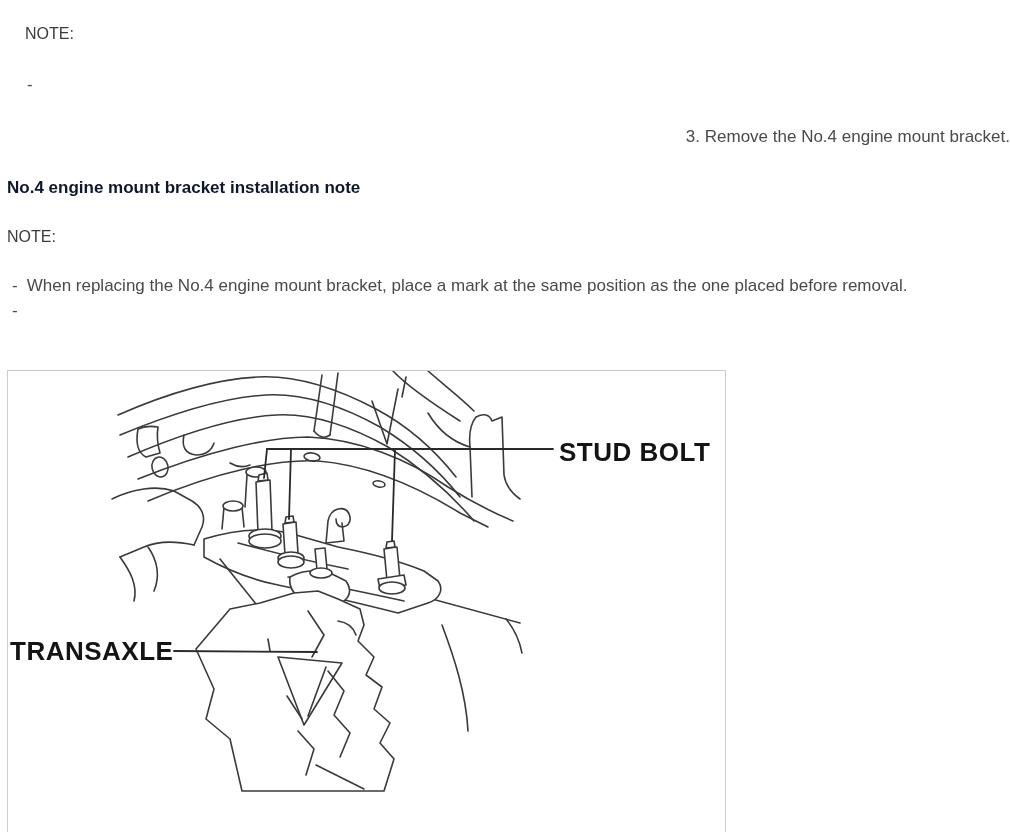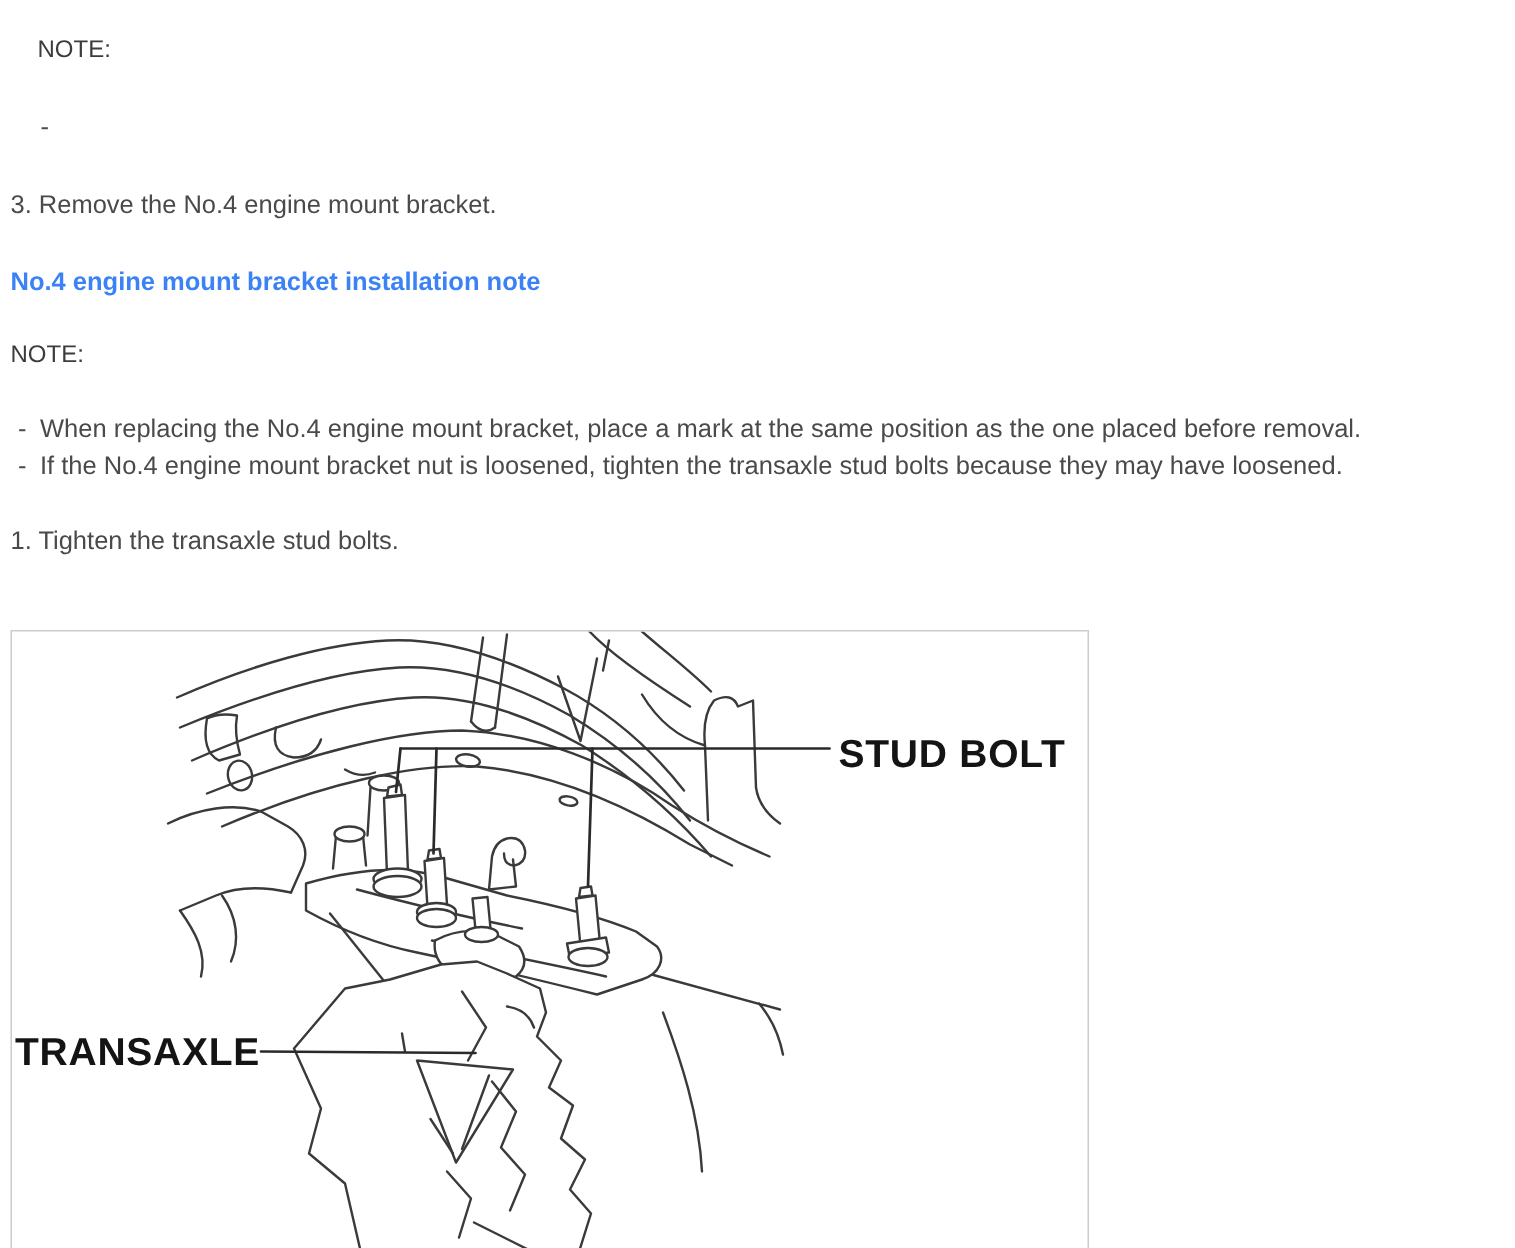--- a/index.html
+++ b/index.html
@@ -29,29 +29,30 @@
     line-height: 25px;
     color: #4a4a4a;
   }
   .bullet-dash { flex: 0 0 auto; margin-right: 9px; }
   .bullet-text { white-space: nowrap; }
 
   .step {
     font-size: 17px;
     line-height: 25px;
     color: #4a4a4a;
+    text-align: right;
   }
   .step-remove { margin-top: 27px; }
   .step-tighten { margin-top: 25px; }
 
   .section-heading {
     margin-top: 26px;
     font-size: 17px;
     font-weight: bold;
-    color: #3b82f6;
+    color: #0f172a;
     line-height: 25px;
   }
 
   .figure-box {
     margin-top: 47px;
     width: 717px;
     height: 470px;
     border: 1px solid #cccccc;
     background: #ffffff;
     overflow: hidden;
@@ -86,26 +87,24 @@
 
   <div class="note-2">
     <div class="note-label">NOTE:</div>
     <div class="bullet-list">
       <div class="bullet-item">
         <span class="bullet-dash">-</span>
         <span class="bullet-text">When replacing the No.4 engine mount bracket, place a mark at the same position as the one placed before removal.</span>
       </div>
       <div class="bullet-item">
         <span class="bullet-dash">-</span>
-        <span class="bullet-text">If the No.4 engine mount bracket nut is loosened, tighten the transaxle stud bolts because they may have loosened.</span>
       </div>
     </div>
   </div>
 
-  <div class="step step-tighten">1. Tighten the transaxle stud bolts.</div>
 
   <div class="figure-box">
     <svg width="717" height="468" viewBox="0 0 717 468" fill="none" stroke="#3a3a3a" stroke-width="1.6" stroke-linecap="round" stroke-linejoin="round">
 
       <g>
         <path d="M 110,44 C 160,22 210,8 250,6 C 290,4 330,18 368,38 C 398,54 426,78 448,106"></path>
         <path d="M 112,64 C 170,40 220,26 258,24 C 298,22 336,36 372,56 C 402,74 430,98 452,126"></path>
         <path d="M 120,86 C 180,60 230,46 268,44 C 306,42 344,56 380,76 C 412,96 442,122 466,150"></path>
         <path d="M 130,108 C 200,80 260,66 300,66 C 350,68 400,88 440,116 C 462,130 486,142 505,150"></path>
         <path d="M 140,130 C 210,100 270,88 310,90 C 360,94 410,116 452,142 C 464,148 472,152 480,156"></path>

